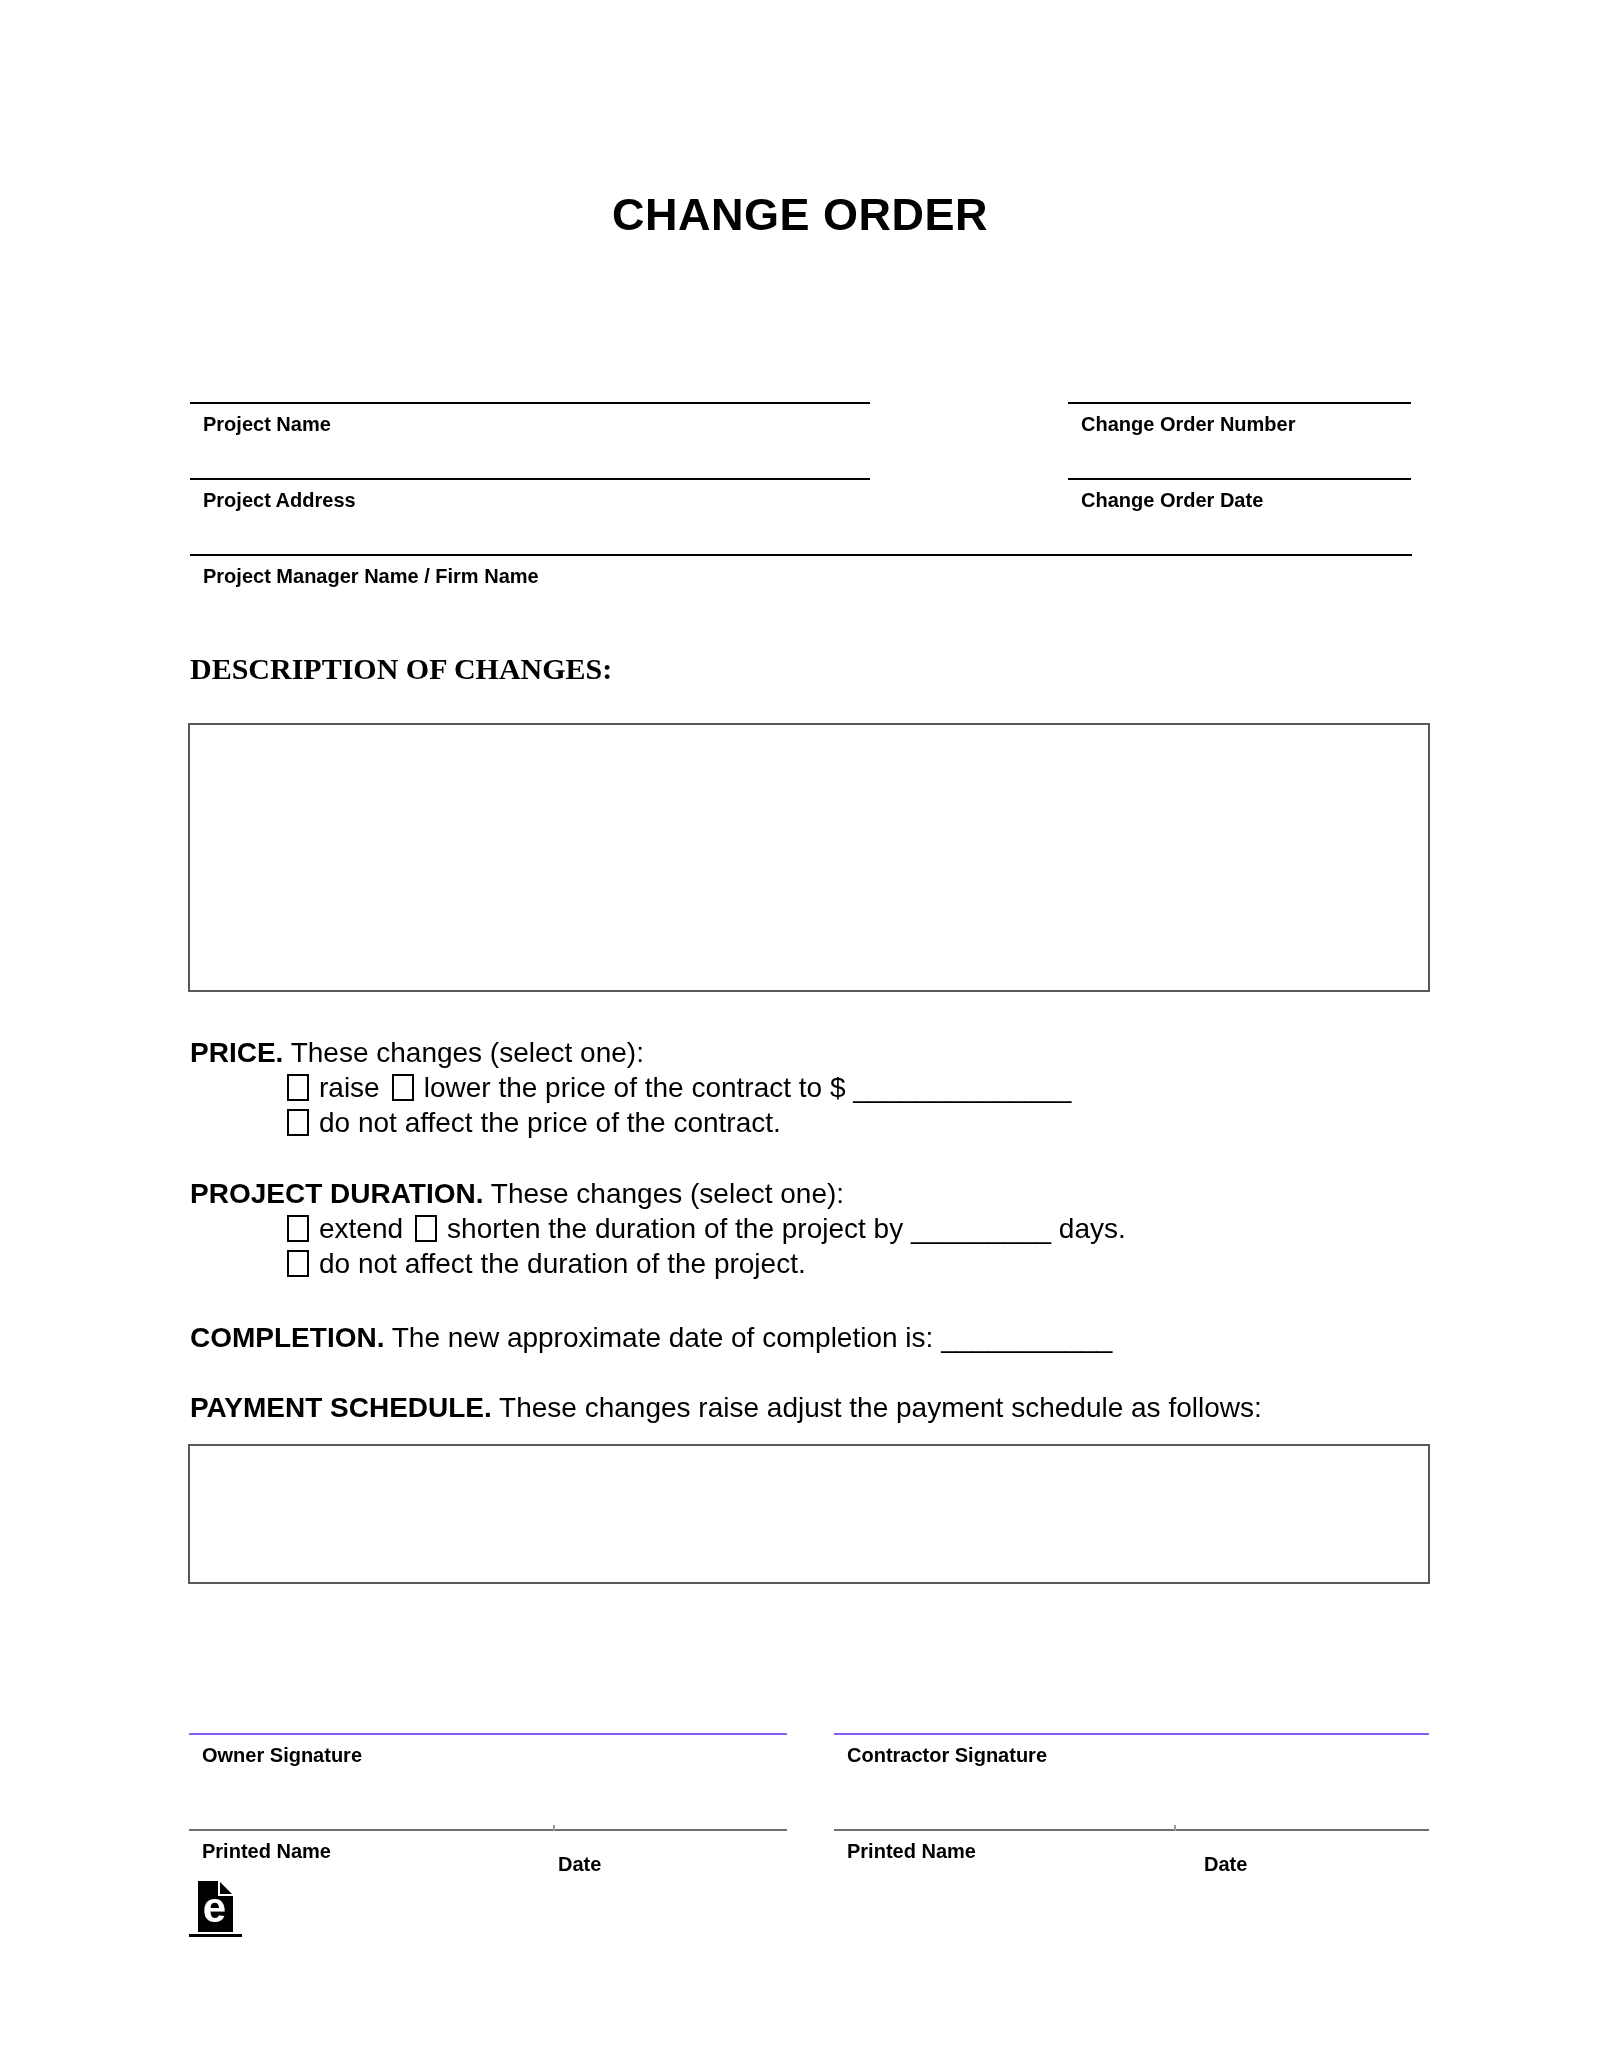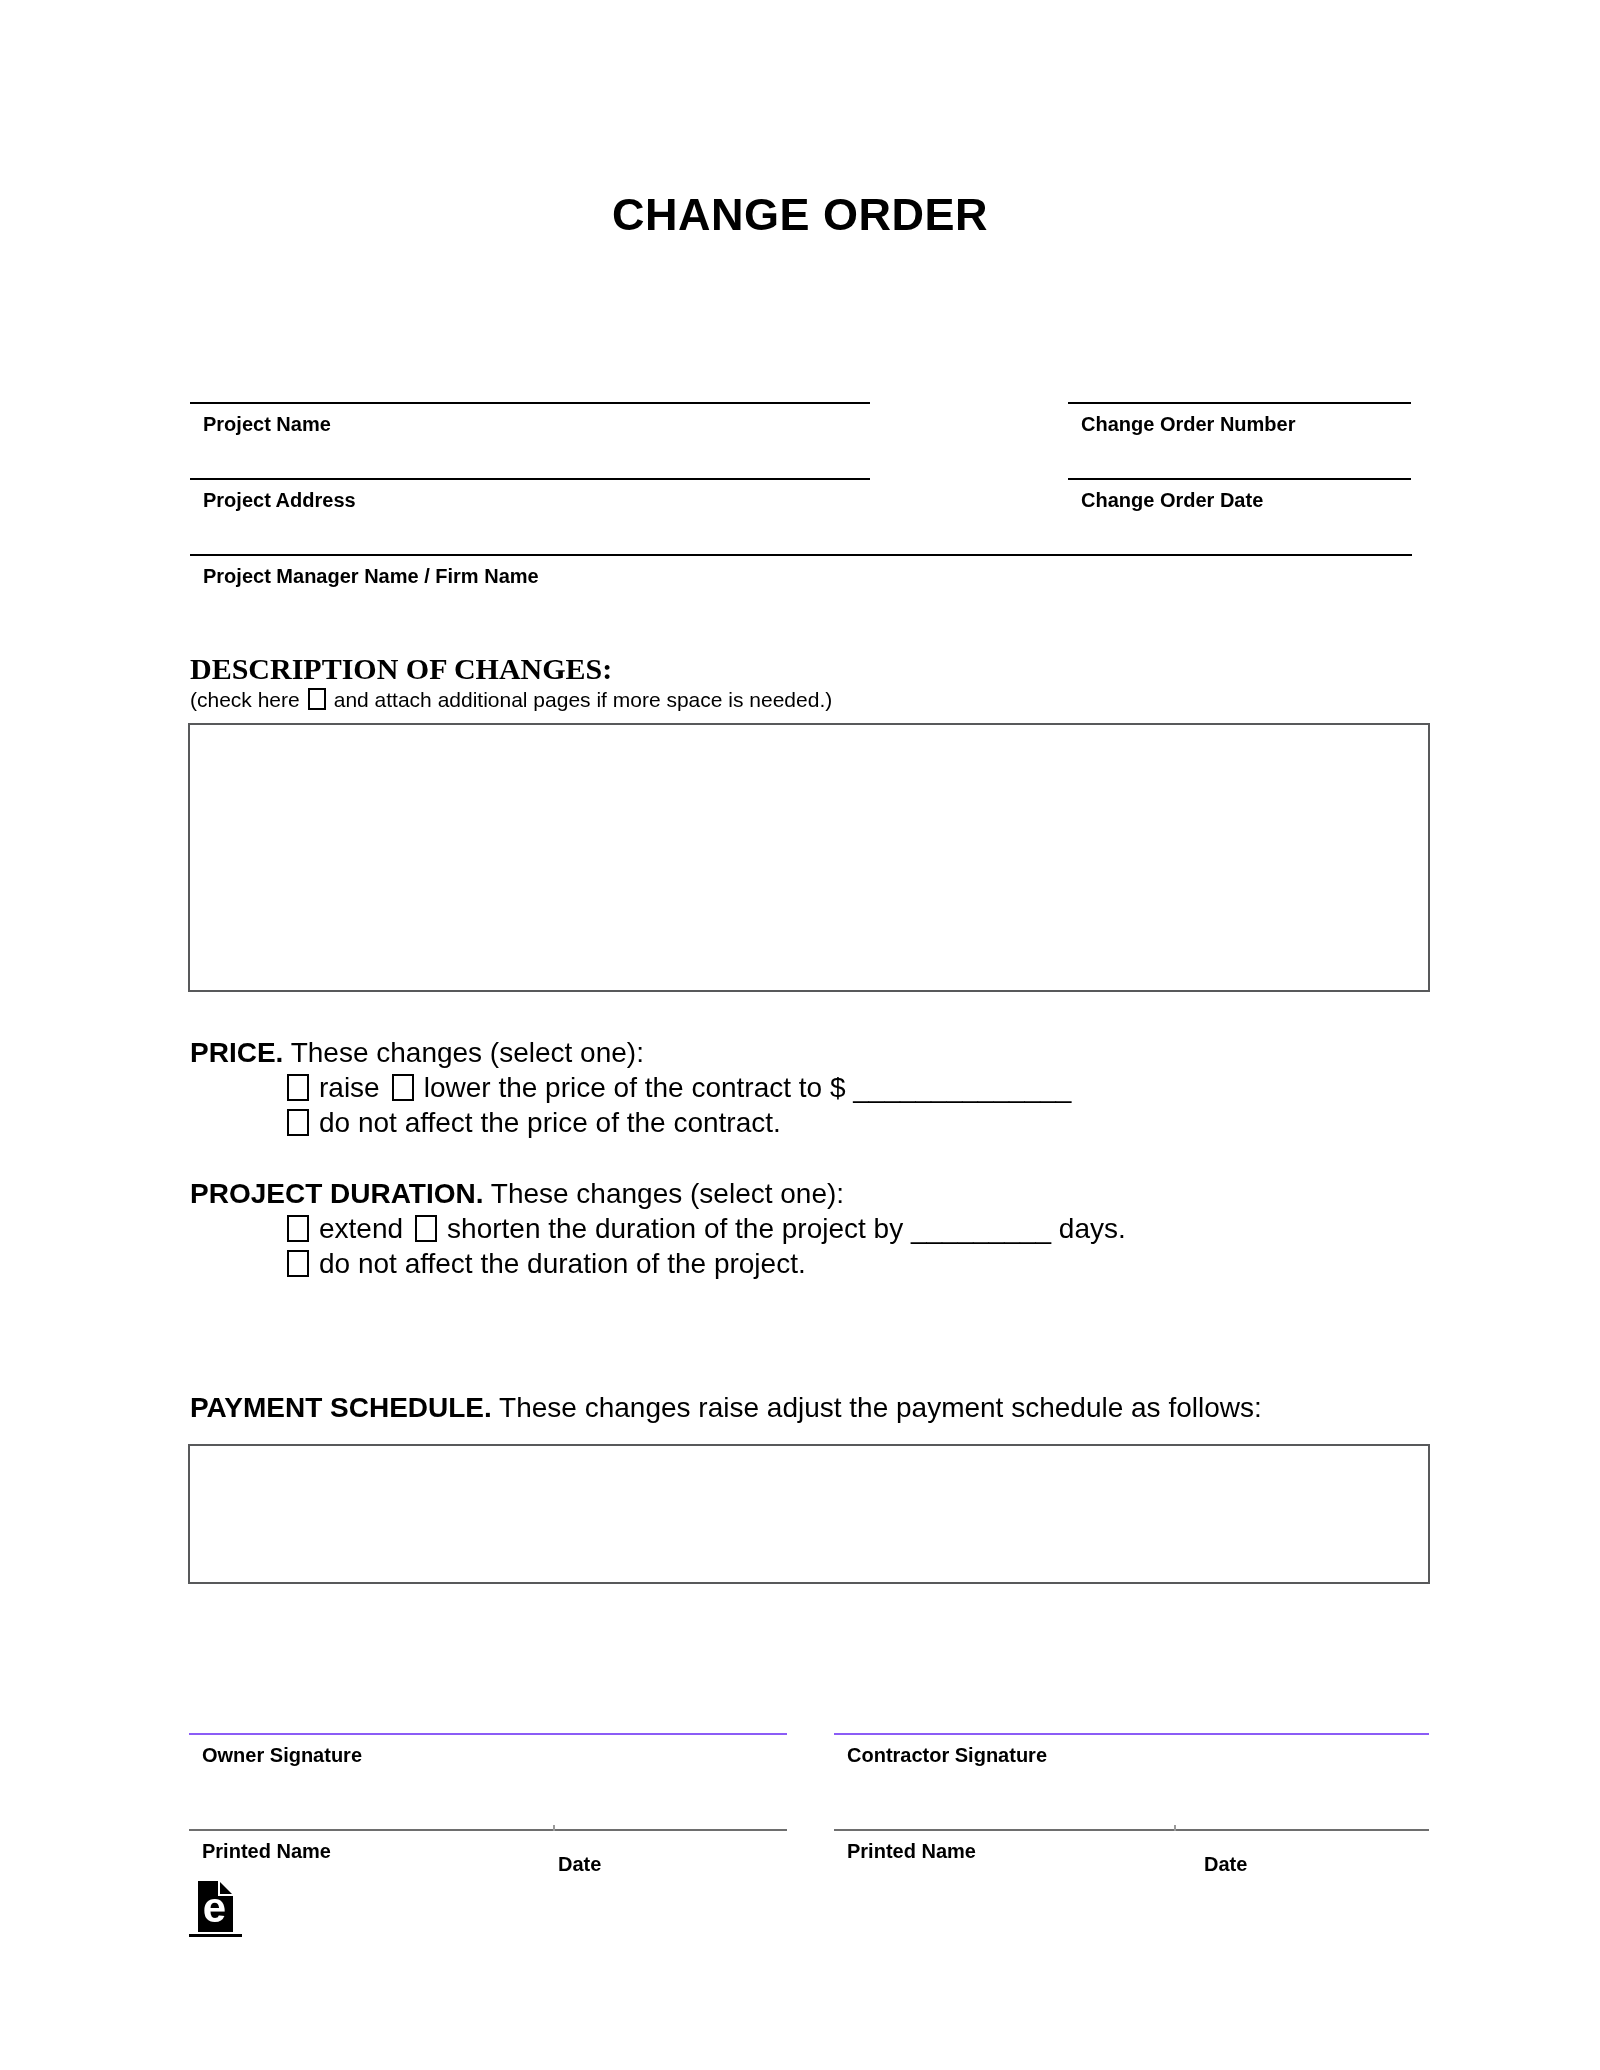--- a/index.html
+++ b/index.html
@@ -81,23 +81,20 @@
     <span class="flabel">Project Address</span>
   </div>
   <div class="field" style="left:1068px;top:478px;width:343px;">
     <span class="flabel">Change Order Date</span>
   </div>
   <div class="field" style="left:190px;top:554px;width:1222px;">
     <span class="flabel">Project Manager Name / Firm Name</span>
   </div>
 
   <div class="sec-heading" style="top:652px;">DESCRIPTION OF CHANGES:</div>
-  <div class="note" style="top:686px;">
-    <span>(check here</span><span class="cb cb-small"></span><span>and attach additional pages if more space is needed.)</span>
-  </div>
   <div class="big-box" style="top:723px;height:269px;"></div>
 
   <div class="textblock" style="top:1176px;">
     <div class="tline">
       <span class="lead">PROJECT DURATION.</span><span> These changes (select one):</span>
     </div>
     <div class="tline opt">
       <span class="cb"></span><span>extend</span><span class="cb cb-mid"></span><span>shorten the duration of the project by _________ days.</span>
     </div>
     <div class="tline opt">
@@ -110,20 +107,25 @@
       <span class="lead">PRICE.</span><span> These changes (select one):</span>
     </div>
     <div class="tline opt">
       <span class="cb"></span><span>raise</span><span class="cb cb-mid"></span><span>lower the price of the contract to $ ______________</span>
     </div>
     <div class="tline opt">
       <span class="cb"></span><span>do not affect the price of the contract.</span>
     </div>
   </div>
 
+  <div class="textblock" style="top:1320px;">
+    <div class="tline">
+      <span class="lead">COMPLETION.</span><span> The new approximate date of completion is: ___________</span>
+    </div>
+  </div>
 
   <div class="textblock" style="top:1390px;">
     <div class="tline">
       <span class="lead">PAYMENT SCHEDULE.</span><span> These changes raise adjust the payment schedule as follows:</span>
     </div>
   </div>
   <div class="big-box" style="top:1444px;height:140px;"></div>
 
   <div class="field sigline" style="left:189px;top:1733px;width:598px;">
     <span class="flabel">Owner Signature</span>

